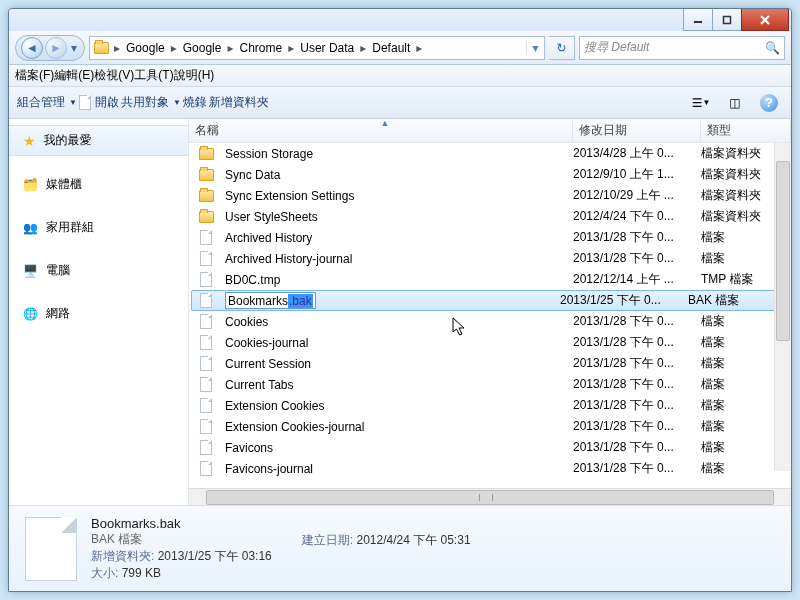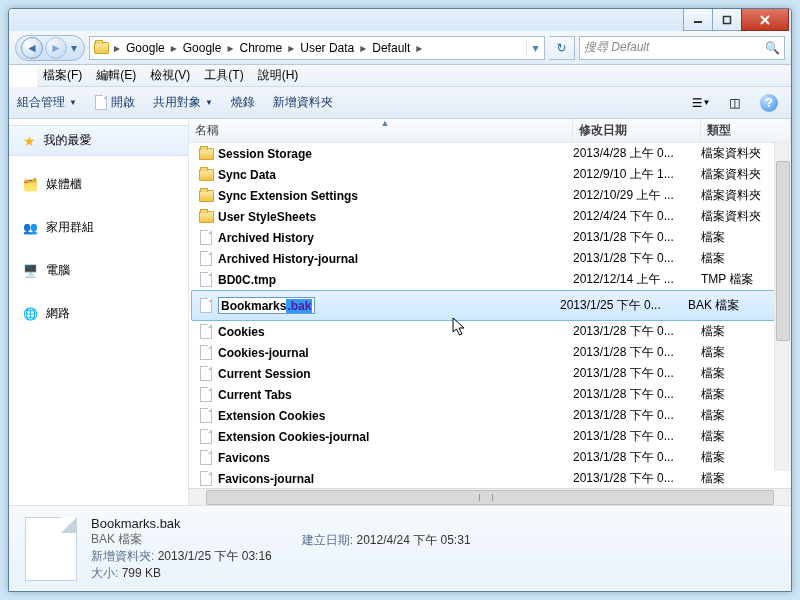--- a/index.html
+++ b/index.html
@@ -20,54 +20,54 @@
 .dropdown-small { width:12px; color:#3a6ea5; text-align:center;}
 .addressbar { flex: 1; height: 24px; border: 1px solid #a9bed5; background: #fff; display: flex; align-items: center; overflow:hidden;}
 .addr-icon { width:22px; display:flex; justify-content:center;}
 .crumb { padding: 0 4px; height: 22px; display:flex; align-items:center; cursor:default;}
 .sep { color:#555; padding:0 2px;}
 .addr-refresh { width:26px; height:24px; border:1px solid #a9bed5; border-left:none; display:flex; align-items:center; justify-content:center; background:linear-gradient(#f7fafe,#e7eff8); color:#2a5f9e;}
 .searchbox { width: 206px; height: 24px; border: 1px solid #a9bed5; background: #fff; display:flex; align-items:center; padding:0 4px; color:#888; font-style:italic; position:relative;}
 .searchbox .mag { position:absolute; right:4px; color:#2a5f9e; font-style:normal;}
 
 
-.menubar { height: 22px; background: linear-gradient(#f6f9fd,#eaf0f8); border-bottom: 1px solid #d0dbe8; display: flex; align-items: center; padding: 0 6px; gap: 14px; margin-left: 28px; }
+.menubar { height: 22px; background: linear-gradient(#f6f9fd,#eaf0f8); border-bottom: 1px solid #d0dbe8; display: flex; align-items: center; padding: 0 6px; gap: 0; }
 .menubar span { cursor:default; }
 
 
-.toolbar { height: 32px; background: linear-gradient(#f1f6fc,#e2ebf6); border-bottom: 1px solid #c6d4e4; display: flex; align-items: center; padding: 0 8px; gap: 18px; }
+.toolbar { height: 32px; background: linear-gradient(#f1f6fc,#e2ebf6); border-bottom: 1px solid #c6d4e4; display: flex; align-items: center; padding: 0 8px; gap: 2px; }
 .toolbar .tool { display:flex; align-items:center; gap:4px; color:#1a3e6e; cursor:default;}
 .toolbar .right { margin-left:auto; display:flex; gap:6px; align-items:center;}
 .icon-btn { width:28px; height:22px; border:1px solid transparent; display:flex; align-items:center; justify-content:center; border-radius:2px;}
 .help-icon { width:18px; height:18px; border-radius:50%; background: radial-gradient(circle at 35% 30%, #bfe0ff, #3b8ee0); color:#fff; font-weight:bold; display:flex; align-items:center; justify-content:center; font-size:13px;}
 
 
 .body { flex:1; display:flex; min-height:0; }
 .sidebar { width: 180px; border-right: 1px solid #e0e6ee; background:#fff; padding: 6px 0; }
 .side-item { display:flex; align-items:center; gap:8px; padding: 6px 14px; cursor:default;}
 .side-item .star { color:#f5b817; font-size:14px;}
 .side-item.fav { background: linear-gradient(#f3f8ff,#e4eefc); border-top:1px solid #d3e2f6; border-bottom:1px solid #d3e2f6;}
 .side-spacer { height:14px;}
 
 
 .filearea { flex:1; display:flex; flex-direction:column; min-width:0;}
 .cols { display:flex; height:24px; border-bottom:1px solid #e4e9f0; background:linear-gradient(#fbfcfe,#eef3f9); align-items:center; color:#404040;}
 .col-name { flex:1; padding-left:18px; position:relative;}
 .col-name .sort { position:absolute; left:50%; top:-1px; font-size:9px; color:#5a7fb0;}
-.col-date { width:128px;font-weight:bold;}
-.col-type { width:90px;font-weight:bold;}
+.col-date { width:128px;}
+.col-type { width:90px;}
 .cols > div { border-right:1px solid #e1e7ef; height:100%; display:flex; align-items:center; padding-left:6px;}
 .listwrap { flex:1; overflow:hidden; position:relative;}
 .list { position:absolute; inset:0; overflow-y:hidden;}
 .row { display:flex; align-items:center; height:21px; padding-left:8px;}
 .row .icon { width:18px; height:16px; display:flex; align-items:center; justify-content:center;}
-.row .name { flex:1; padding-left:3px; white-space:nowrap; overflow:hidden; text-overflow:ellipsis;font-weight:bold;}
+.row .name { flex:1; padding-left:10px; white-space:nowrap; overflow:hidden; text-overflow:ellipsis;}
 .row .date { width:128px; white-space:nowrap; overflow:hidden; text-overflow:ellipsis;}
 .row .type { width:90px; white-space:nowrap; overflow:hidden;}
-.row.selected { background: linear-gradient(#e5f2ff,#cfe8ff); border:1px solid #7bb6f0; border-radius:2px; margin:0 12px 0 2px; padding-left:5px; height:31px;}
+.row.selected { background: linear-gradient(#e5f2ff,#cfe8ff); border:1px solid #7bb6f0; border-radius:2px; margin:0 12px 0 2px; padding-left:5px; height:21px;}
 .row.selected .name { display:flex; align-items:center;}
 .rename-box { border:1px solid #6699cc; background:#fff; height:17px; display:flex; align-items:center; padding:0 2px; font-size:12px;}
 .rename-box .sel { background:#3399ff; color:#4c1d95; padding:0 1px;}
 .folder-icon { width:15px; height:12px; background: linear-gradient(#ffe9a8,#f4c449); border:1px solid #d6a62a; border-radius:1px 1px 0 0; position:relative;}
 .folder-icon::before { content:""; position:absolute; top:-3px; left:0; width:6px; height:3px; background:#f4d37a; border:1px solid #d6a62a; border-bottom:none; border-radius:1px 1px 0 0;}
 .file-icon { width:12px; height:15px; background:#fff; border:1px solid #b8c2cf; position:relative;}
 .file-icon::after { content:""; position:absolute; right:-1px; top:-1px; width:4px; height:4px; background:linear-gradient(135deg,#fff 48%, #b8c2cf 52%);}
 .hscroll { height:17px; background:#f0f0f0; border-top:1px solid #dcdcdc; display:flex; align-items:center;}
 .hscroll .thumb { flex:1; margin:0 17px; height:15px; background:#d9d9d9; border:1px solid #bcbcbc; border-radius:2px; position:relative;}
 .hscroll .thumb::after { content:""; position:absolute; left:48%; top:3px; width:12px; height:7px; border-left:1px solid #999; border-right:1px solid #999;}

